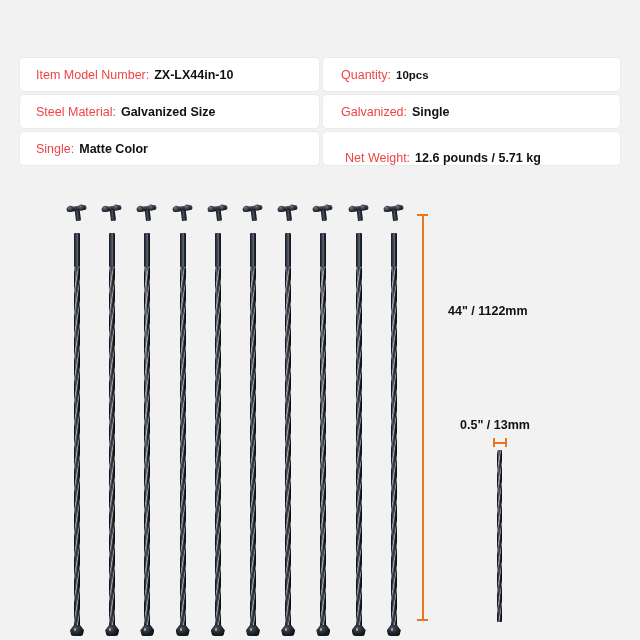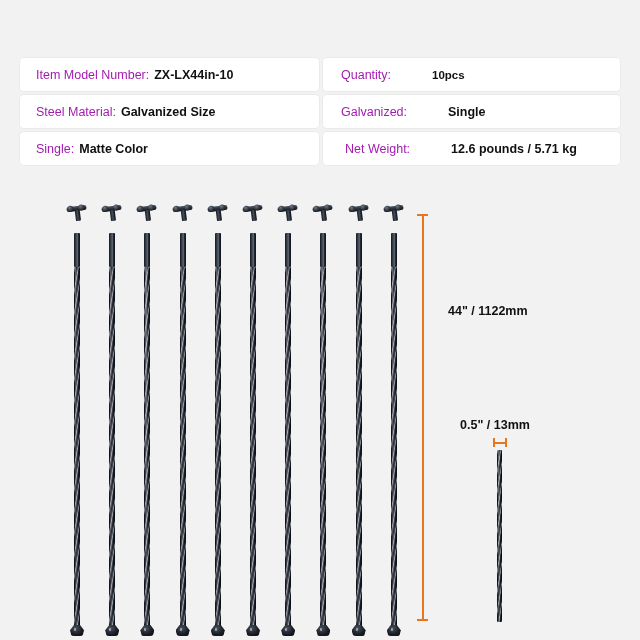--- a/index.html
+++ b/index.html
@@ -31,27 +31,27 @@
     background: #ffffff;
     border-radius: 4px;
     height: 33px;
     display: flex;
     align-items: center;
     padding: 0 0 0 16px;
     box-sizing: border-box;
     box-shadow: 0 0 0 0.5px rgba(215,215,215,0.55);
   }
   .spec-cell.left  { width: 299px; }
-  .spec-cell.right { width: 297px; padding-left: 18px; gap: 36px; }
+  .spec-cell.right { width: 297px; padding-left: 18px; }
   .spec-cell.wide  { width: 600px; }
-  .spec-cell.nw    { padding-left: 22px; }
+  .spec-cell.nw    { padding-left: 22px; align-items: flex-end; }
 
   .lbl {
     font-size: 12.5px;
-    color: #a21caf;
+    color: #ef4444;
     font-weight: 400;
     white-space: nowrap;
   }
   .val {
     font-size: 12.5px;
     color: #111111;
     font-weight: bold;
     white-space: nowrap;
     margin-left: 5px;
   }

